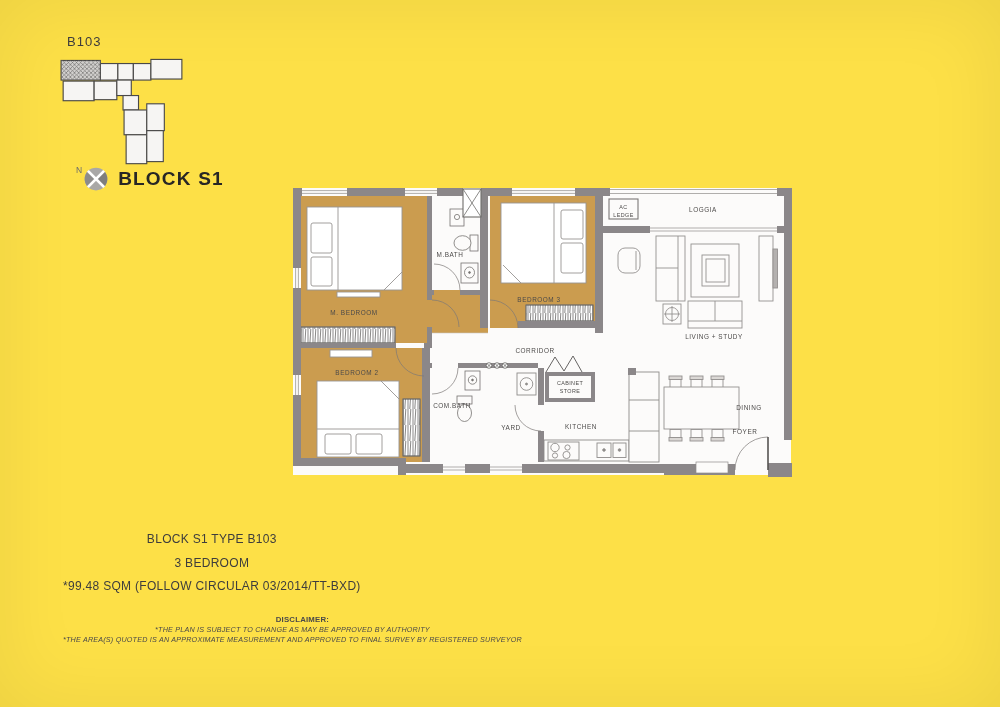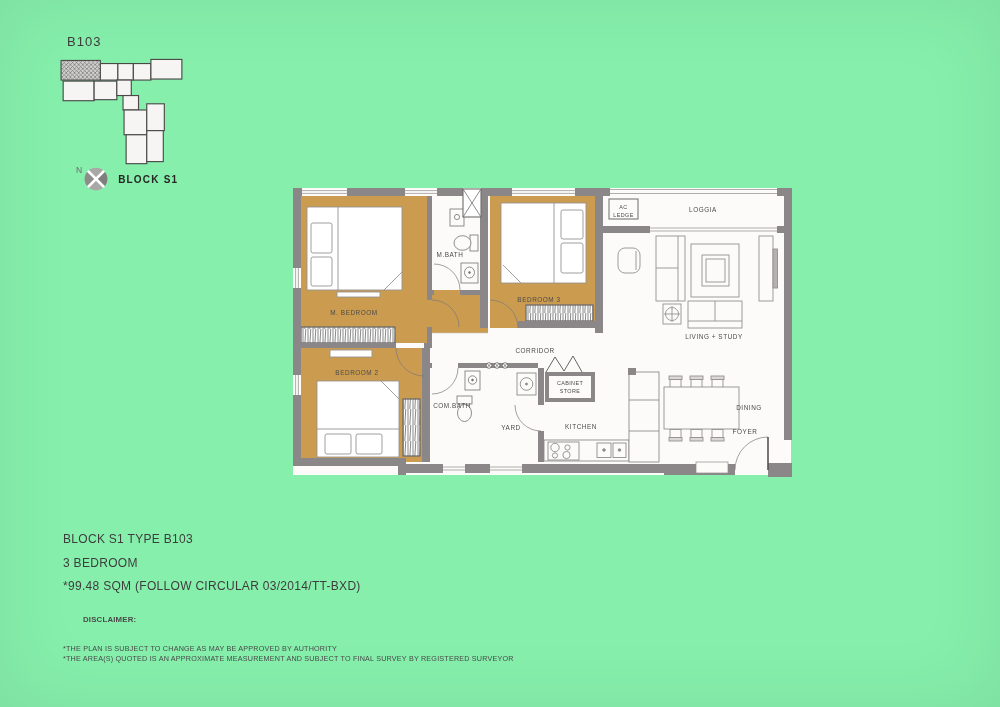--- a/index.html
+++ b/index.html
@@ -1,30 +1,30 @@
 <!DOCTYPE html>
 <html><head>
 <meta charset="utf-8">
 <style>
   html,body{margin:0;padding:0;}
   body{font-family:"Liberation Sans", sans-serif; background:#e8e7e5;}
-  .canvas{position:relative;width:1000px;height:707px;background:#86efac;overflow:hidden;
-          box-shadow:inset 0 0 80px rgba(0,0,0,0.07);}
+  .canvas{position:relative;width:1000px;height:707px;background:#fde047;overflow:hidden;
+          box-shadow:inset 0 0 80px rgba(0,0,0,0.07);text-align:center;}
   .kp-label{position:absolute;left:67px;top:34px;font-size:13px;letter-spacing:1px;color:#3d3c3c;}
   .keyplan{position:absolute;left:58px;top:52px;}
   .compass-row{position:absolute;left:76px;top:166px;display:flex;align-items:center;}
   .north{font-size:8.5px;color:#6b6b6b;margin-right:1px;position:relative;top:-9px;}
-  .block-name{font-size:10px;font-weight:bold;color:#272625;letter-spacing:1.2px;margin-left:9px;}
+  .block-name{font-size:19px;font-weight:bold;color:#272625;letter-spacing:1.2px;margin-left:9px;}
   .plan-wrap{position:absolute;left:292px;top:185px;}
   .info{position:absolute;left:63px;top:528px;color:#3e3d3d;font-size:12px;letter-spacing:0.3px;}
   .info div{height:23.5px;line-height:23.5px;}
   .info .title{}
   .disclaimer{position:absolute;left:63px;top:615px;color:#4a4949;}
-  .disclaimer .head{font-size:7.8px;font-weight:bold;letter-spacing:0.2px;margin-bottom:20px;padding-left:20px;}
-  .disclaimer .dline{font-size:7.2px;line-height:10px;letter-spacing:0.2px;}
+  .disclaimer .head{font-size:7.8px;font-weight:bold;letter-spacing:0.2px;margin-bottom:1px;padding-left:20px;}
+  .disclaimer .dline{font-size:7.2px;line-height:10px;letter-spacing:0.2px;font-style:italic;}
   svg text{font-family:"Liberation Sans", sans-serif;}
   .roomlbl{font-size:6.4px;letter-spacing:0.55px;fill:#4c4a49;text-anchor:middle;}
   .smalllbl{font-size:5.4px;letter-spacing:0.4px;fill:#4c4a49;text-anchor:middle;}
 </style>
 </head>
 <body>
 
 <div class="canvas">
 
   <div class="kp-label">B103</div>
@@ -375,16 +375,16 @@
 
   <div class="info">
     <div class="title">BLOCK S1 TYPE B103</div>
     <div>3 BEDROOM</div>
     <div>*99.48  SQM (FOLLOW CIRCULAR 03/2014/TT-BXD)</div>
   </div>
 
   <div class="disclaimer">
     <div class="head">DISCLAIMER:</div>
     <div class="dline">*THE PLAN IS SUBJECT TO CHANGE AS MAY BE APPROVED BY AUTHORITY</div>
-    <div class="dline">*THE AREA(S) QUOTED IS AN APPROXIMATE MEASUREMENT AND SUBJECT TO FINAL SURVEY BY REGISTERED SURVEYOR</div>
+    <div class="dline">*THE AREA(S) QUOTED IS AN APPROXIMATE MEASUREMENT AND APPROVED TO FINAL SURVEY BY REGISTERED SURVEYOR</div>
   </div>
 
 </div>
 
 </body></html>

